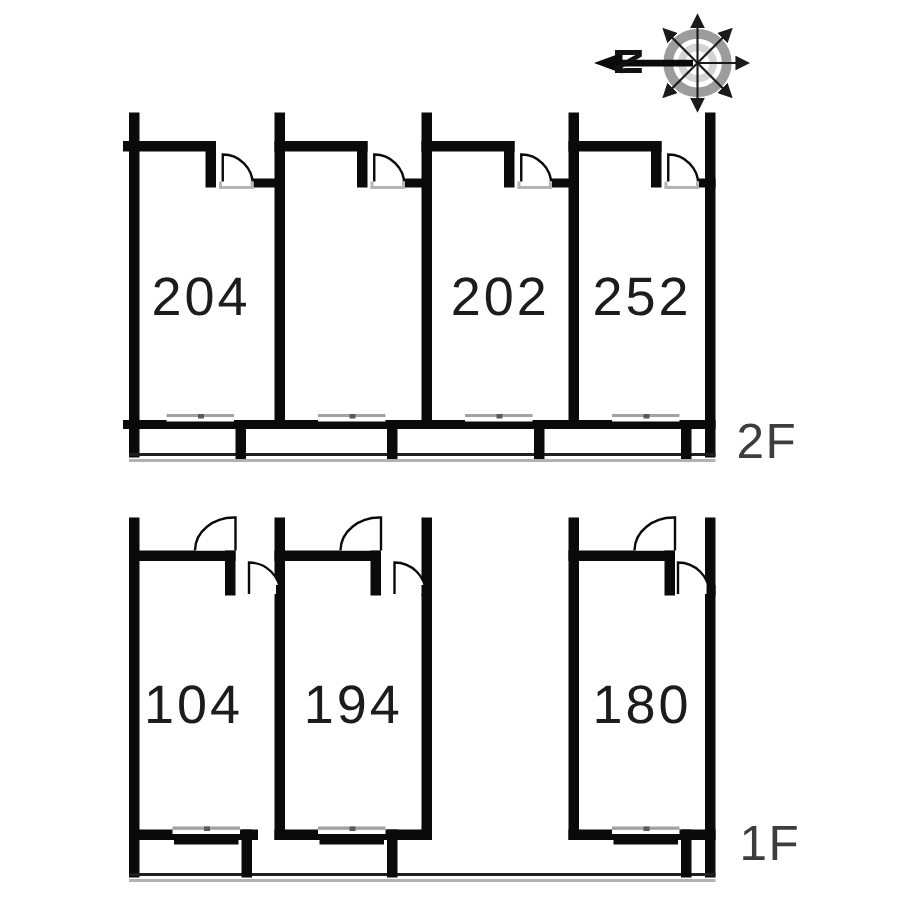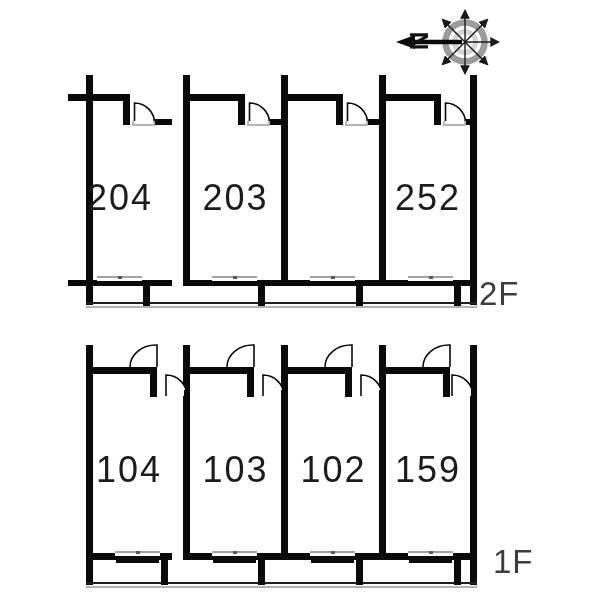--- a/index.html
+++ b/index.html
@@ -60,23 +60,23 @@
     <div class="north-label" style="left:403px;top:26px">N</div>
   </div>
 
   <div class="w" style="left:86px;top:75px;width:7px;height:230px"></div>
   <div class="w" style="left:183px;top:75px;width:7px;height:211px"></div>
   <div class="w" style="left:281px;top:75px;width:7px;height:211px"></div>
   <div class="w" style="left:379px;top:75px;width:7px;height:211px"></div>
   <div class="w" style="left:470px;top:75px;width:7px;height:230px"></div>
   <div class="thin-b" style="left:86px;top:302px;width:391px"></div>
   <div class="thin-g" style="left:86px;top:306px;width:391px"></div>
-  <div class="flabel" style="left:479px;top:277px">2F</div>
-
-  <div class="unit" style="left:68px;top:75px;width:104px;height:233px">
+  <div class="flabel" style="left:491px;top:277px">2F</div>
+
+  <div class="unit" style="left:82px;top:75px;width:104px;height:233px">
     <div class="w" style="left:0;top:19px;width:62px;height:7px"></div>
     <div class="w" style="left:55px;top:19px;width:7px;height:31px"></div>
     <div class="w" style="left:85px;top:44px;width:19px;height:6px"></div>
     <svg class="door" style="left:64px;top:26px" width="24" height="23" viewBox="0 0 24 23">
         <path d="M2.5 22 L2.5 2 A20 20 0 0 1 22.5 22" fill="#ffffff" stroke="#0a0a0a" stroke-width="1.6"></path>
       </svg>
     <div class="sill" style="left:64px;top:46px;width:23px;height:5px"></div>
     <div class="num" style="top:105px">204</div>
     <div class="w" style="left:0;top:205px;width:100%;height:6px"></div>
     <div class="win" style="left:29px;top:201px;width:45px">
@@ -87,37 +87,37 @@
   </div>
 
   <div class="unit" style="left:183px;top:75px;width:105px;height:233px">
     <div class="w" style="left:0;top:19px;width:62px;height:7px"></div>
     <div class="w" style="left:55px;top:19px;width:7px;height:31px"></div>
     <div class="w" style="left:85px;top:44px;width:20px;height:6px"></div>
     <svg class="door" style="left:64px;top:26px" width="24" height="23" viewBox="0 0 24 23">
         <path d="M2.5 22 L2.5 2 A20 20 0 0 1 22.5 22" fill="#ffffff" stroke="#0a0a0a" stroke-width="1.6"></path>
       </svg>
     <div class="sill" style="left:64px;top:46px;width:23px;height:5px"></div>
-    <div class="num" style="top:105px">203</div>
     <div class="w" style="left:0;top:205px;width:100%;height:6px"></div>
     <div class="win" style="left:29px;top:201px;width:45px">
         <div class="g"></div>
         <div class="wh"></div>
       </div>
     <div class="w" style="left:75px;top:205px;width:7px;height:26px"></div>
   </div>
 
   <div class="unit" style="left:281px;top:75px;width:105px;height:233px">
     <div class="w" style="left:0;top:19px;width:62px;height:7px"></div>
     <div class="w" style="left:55px;top:19px;width:7px;height:31px"></div>
     <div class="w" style="left:85px;top:44px;width:20px;height:6px"></div>
     <svg class="door" style="left:64px;top:26px" width="24" height="23" viewBox="0 0 24 23">
         <path d="M2.5 22 L2.5 2 A20 20 0 0 1 22.5 22" fill="#ffffff" stroke="#0a0a0a" stroke-width="1.6"></path>
       </svg>
     <div class="sill" style="left:64px;top:46px;width:23px;height:5px"></div>
+    <div class="num" style="top:105px">202</div>
     <div class="w" style="left:0;top:205px;width:100%;height:6px"></div>
     <div class="win" style="left:29px;top:201px;width:45px">
         <div class="g"></div>
         <div class="wh"></div>
       </div>
     <div class="w" style="left:75px;top:205px;width:7px;height:26px"></div>
   </div>
 
   <div class="unit" style="left:379px;top:75px;width:98px;height:233px">
     <div class="w" style="left:0;top:19px;width:62px;height:7px"></div>
@@ -168,61 +168,42 @@
   <div class="unit" style="left:183px;top:345px;width:105px;height:242px">
     <div class="w" style="left:0;top:22px;width:71px;height:7px"></div>
     <svg class="door" style="left:42px;top:-4px" width="31" height="27" viewBox="0 0 31 27">
         <path d="M29 26 L29 4 A26 22 0 0 0 2 26" fill="#ffffff" stroke="#0a0a0a" stroke-width="1.6"></path>
       </svg>
     <div class="w" style="left:64px;top:22px;width:7px;height:30px"></div>
     <svg class="door" style="left:77px;top:28px" width="25" height="24" viewBox="0 0 25 24">
         <path d="M3 23 L3 2 A21 21 0 0 1 24 23" fill="#ffffff" stroke="#0a0a0a" stroke-width="1.6"></path>
       </svg>
     <div class="w" style="left:98px;top:45px;width:7px;height:7px"></div>
-    <div class="num" style="top:107px">103</div>
+    <div class="num" style="top:107px">194</div>
     <div class="w" style="left:0;top:208px;width:100%;height:7px"></div>
     <div class="win" style="left:29px;top:206px;width:45px">
         <div class="g"></div>
         <div class="wh"></div>
         <div class="bar"></div>
       </div>
     <div class="w" style="left:75px;top:208px;width:7px;height:32px"></div>
   </div>
 
-  <div class="unit" style="left:281px;top:345px;width:105px;height:242px">
-    <div class="w" style="left:0;top:22px;width:71px;height:7px"></div>
-    <svg class="door" style="left:42px;top:-4px" width="31" height="27" viewBox="0 0 31 27">
-        <path d="M29 26 L29 4 A26 22 0 0 0 2 26" fill="#ffffff" stroke="#0a0a0a" stroke-width="1.6"></path>
-      </svg>
-    <div class="w" style="left:64px;top:22px;width:7px;height:30px"></div>
-    <svg class="door" style="left:77px;top:28px" width="25" height="24" viewBox="0 0 25 24">
-        <path d="M3 23 L3 2 A21 21 0 0 1 24 23" fill="#ffffff" stroke="#0a0a0a" stroke-width="1.6"></path>
-      </svg>
-    <div class="w" style="left:98px;top:45px;width:7px;height:7px"></div>
-    <div class="num" style="top:107px">102</div>
-    <div class="w" style="left:0;top:208px;width:100%;height:7px"></div>
-    <div class="win" style="left:29px;top:206px;width:45px">
-        <div class="g"></div>
-        <div class="wh"></div>
-        <div class="bar"></div>
-      </div>
-    <div class="w" style="left:75px;top:208px;width:7px;height:32px"></div>
-  </div>
 
   <div class="unit" style="left:379px;top:345px;width:98px;height:242px">
     <div class="w" style="left:0;top:22px;width:71px;height:7px"></div>
     <svg class="door" style="left:42px;top:-4px" width="31" height="27" viewBox="0 0 31 27">
         <path d="M29 26 L29 4 A26 22 0 0 0 2 26" fill="#ffffff" stroke="#0a0a0a" stroke-width="1.6"></path>
       </svg>
     <div class="w" style="left:64px;top:22px;width:7px;height:30px"></div>
     <svg class="door" style="left:70px;top:28px" width="25" height="24" viewBox="0 0 25 24">
         <path d="M3 23 L3 2 A21 21 0 0 1 24 23" fill="#ffffff" stroke="#0a0a0a" stroke-width="1.6"></path>
       </svg>
     <div class="w" style="left:92px;top:45px;width:6px;height:7px"></div>
-    <div class="num" style="top:107px">159</div>
+    <div class="num" style="top:107px">180</div>
     <div class="w" style="left:0;top:208px;width:100%;height:7px"></div>
     <div class="win" style="left:29px;top:206px;width:45px">
         <div class="g"></div>
         <div class="wh"></div>
         <div class="bar"></div>
       </div>
     <div class="w" style="left:75px;top:208px;width:7px;height:32px"></div>
   </div>
 
 </div>

